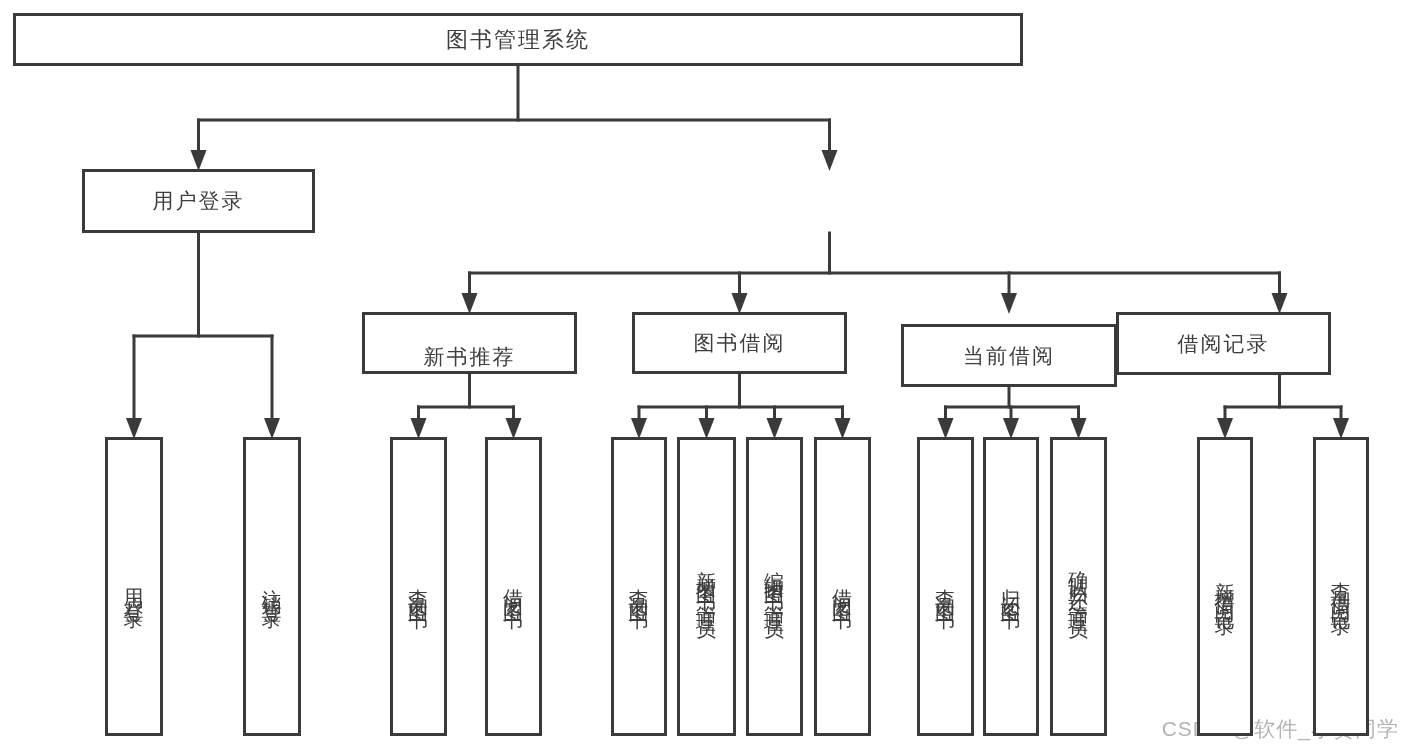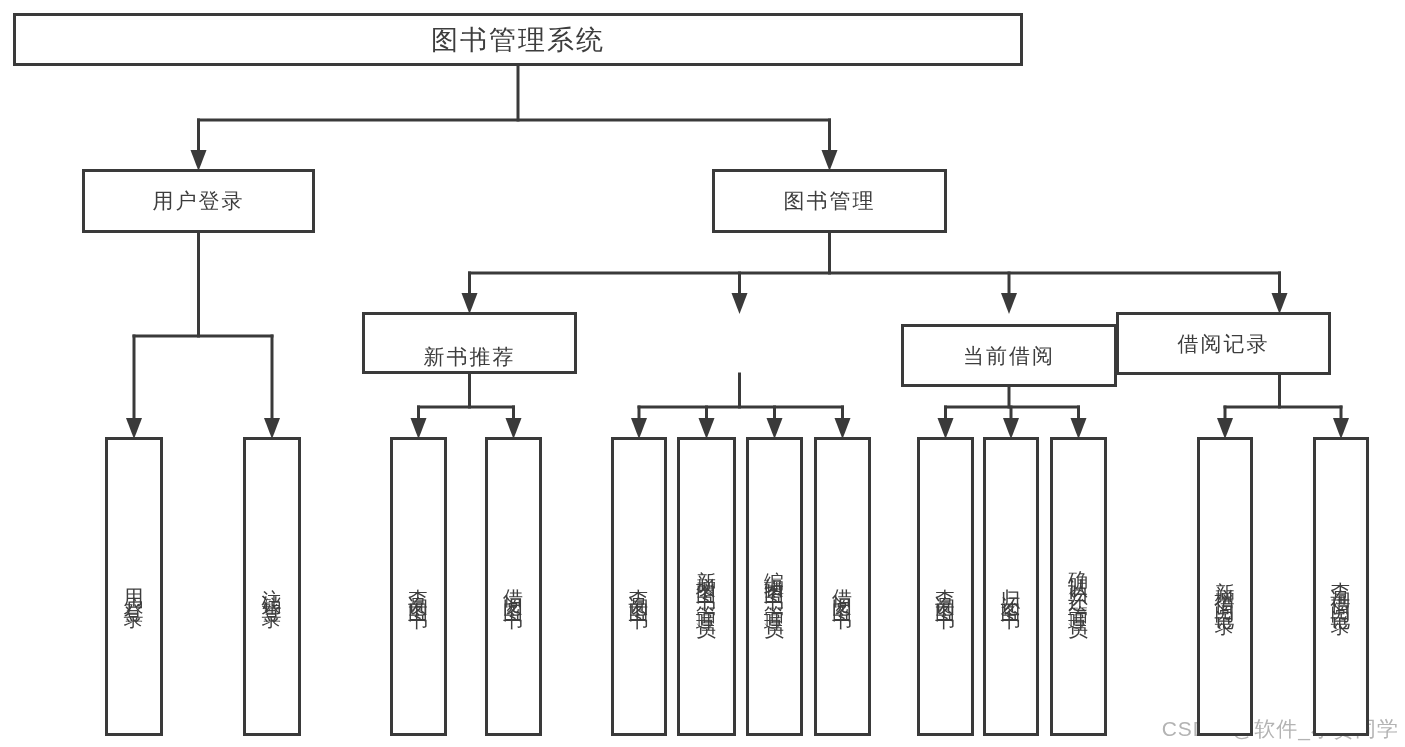--- a/index.html
+++ b/index.html
@@ -39,21 +39,21 @@
     text-align: center;
   }
   .node.v .label {
     writing-mode: vertical-rl;
     text-orientation: mixed;
     letter-spacing: 7px;
     font-size: 20px;
     line-height: 1;
   }
   .node.root .label {
-    font-size: 27px;
+    font-size: 22px;
   }
   #watermark {
     position: absolute;
     right: 6px;
     bottom: 4px;
     font-size: 21px;
     color: #b3b3b3;
     letter-spacing: 1px;
     white-space: nowrap;
   }
@@ -117,25 +117,25 @@
       <polygon points="1333,418 1349,418 1341,439" fill="#3a3a3a"></polygon>
     </svg>
 
   <div id="watermark">CSDN @软件_小贺同学</div>
 <div class="node h root" style="left: 13px; top: 13px; width: 1010px; height: 53px;">
       <span class="label">图书管理系统</span>
     </div>
     <div class="node h" style="left: 82px; top: 169px; width: 233px; height: 64px;">
       <span class="label">用户登录</span>
     </div>
-    <div class="node h" style="left: 712px; top: 169px; width: 235px; height: 64px;">
-      <span class="label">图书管理</span>
-    </div>
     <div class="node h" style="left: 362px; top: 312px; width: 215px; height: 62px; align-items: flex-end;">
       <span class="label">新书推荐</span>
+    </div>
+    <div class="node h" style="left: 632px; top: 312px; width: 215px; height: 62px;">
+      <span class="label">图书借阅</span>
     </div>
     <div class="node h" style="left: 901px; top: 312px; width: 216px; height: 63px; margin-top: 12px;">
       <span class="label">当前借阅</span>
     </div>
     <div class="node h" style="left: 1116px; top: 312px; width: 215px; height: 63px;">
       <span class="label">借阅记录</span>
     </div>
     <div class="node v" style="left: 105px; top: 437px; width: 58px; height: 299px;">
       <span class="label">用户登录</span>
     </div>

